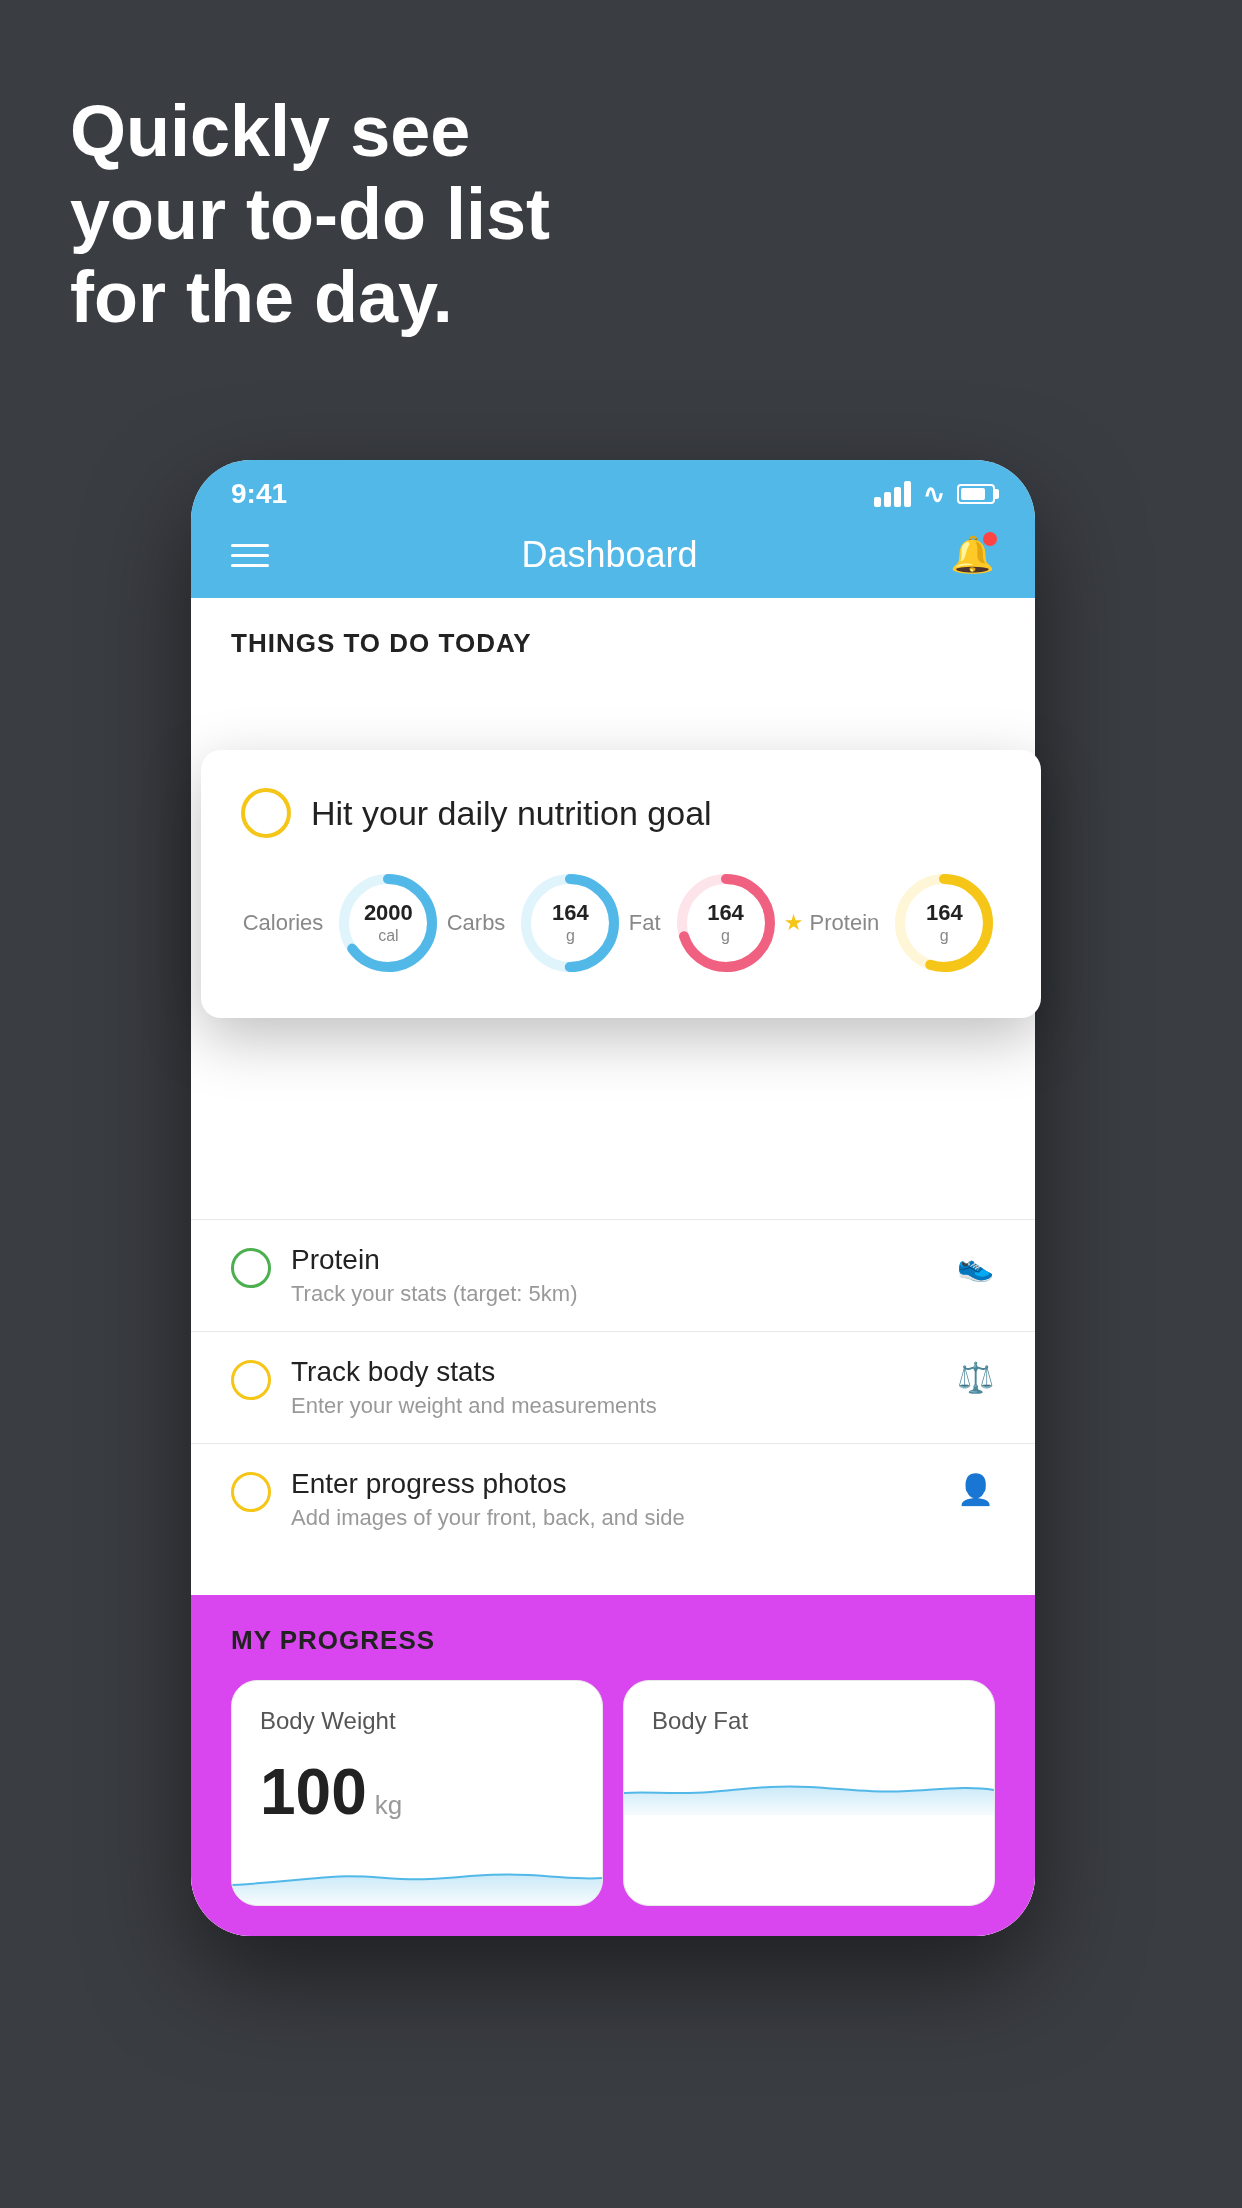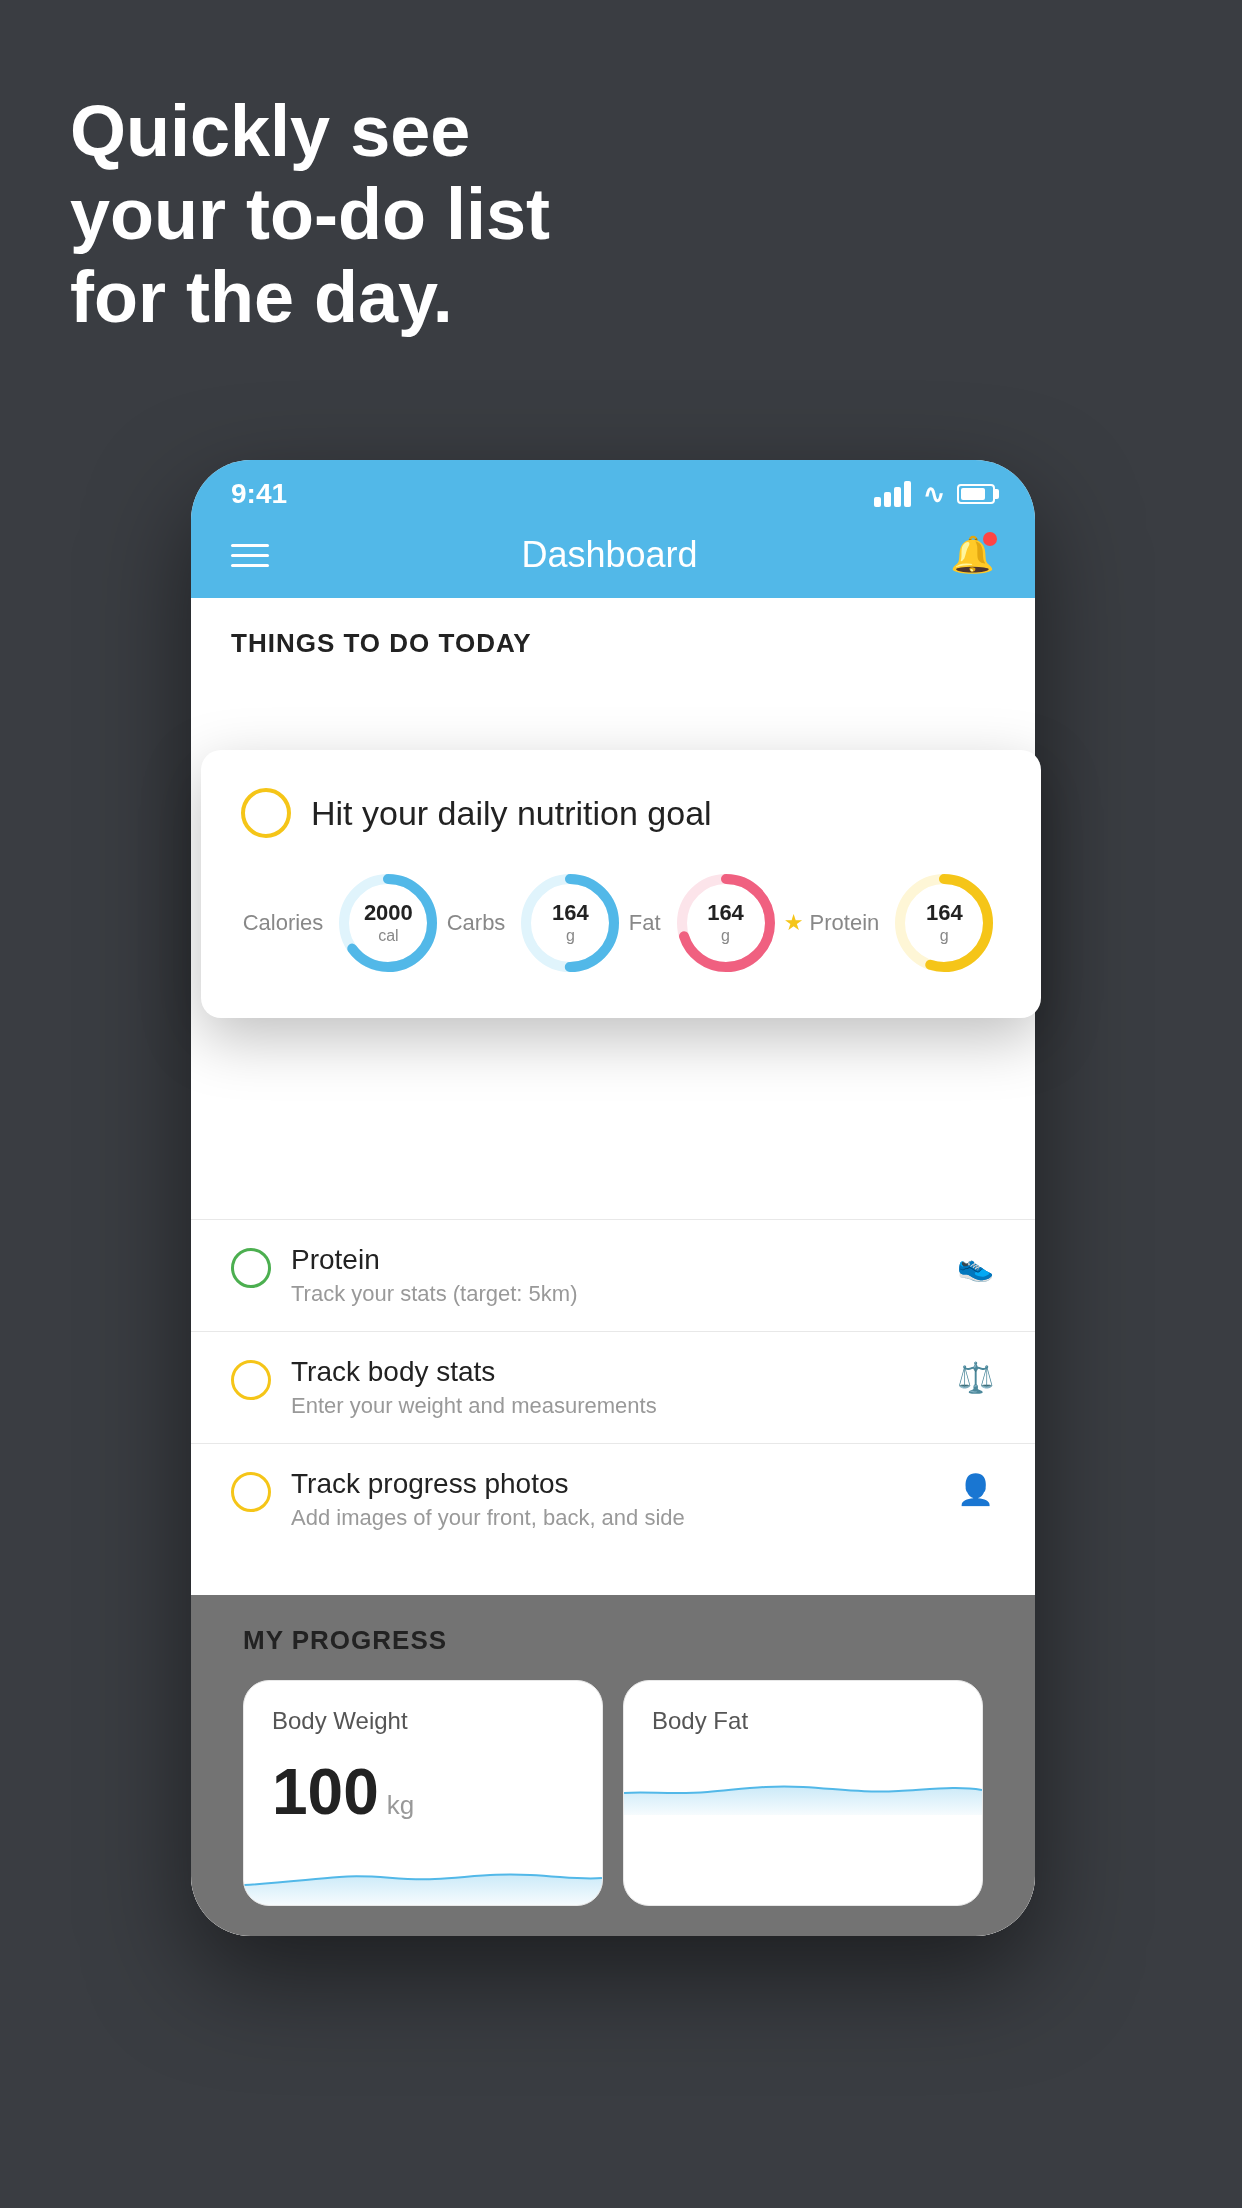--- a/index.html
+++ b/index.html
@@ -304,22 +304,22 @@
     }
 
     .todo-icon {
       font-size: 30px;
       color: #ccc;
       margin-top: 4px;
     }
 
     
     .progress-section {
-      background: #737373;
-      padding: 30px 52px;
+      background: #d946ef;
+      padding: 30px 40px;
       margin-top: 40px;
     }
 
     .progress-header {
       font-size: 26px;
       font-weight: 800;
       color: #222;
       letter-spacing: 1px;
       margin-bottom: 24px;
     }
@@ -438,21 +438,21 @@
           <div class="todo-text">
             <div class="todo-title">Track body stats</div>
             <div class="todo-subtitle">Enter your weight and measurements</div>
           </div>
           <div class="todo-icon">⚖️</div>
         </div>
 
         <div class="todo-item">
           <div class="todo-circle yellow"></div>
           <div class="todo-text">
-            <div class="todo-title">Track progress photos</div>
+            <div class="todo-title">Enter progress photos</div>
             <div class="todo-subtitle">Add images of your front, back, and side</div>
           </div>
           <div class="todo-icon">👤</div>
         </div>
       </div>
 
       <div class="progress-section">
         <div class="progress-header">MY PROGRESS</div>
         <div class="progress-cards">
 

